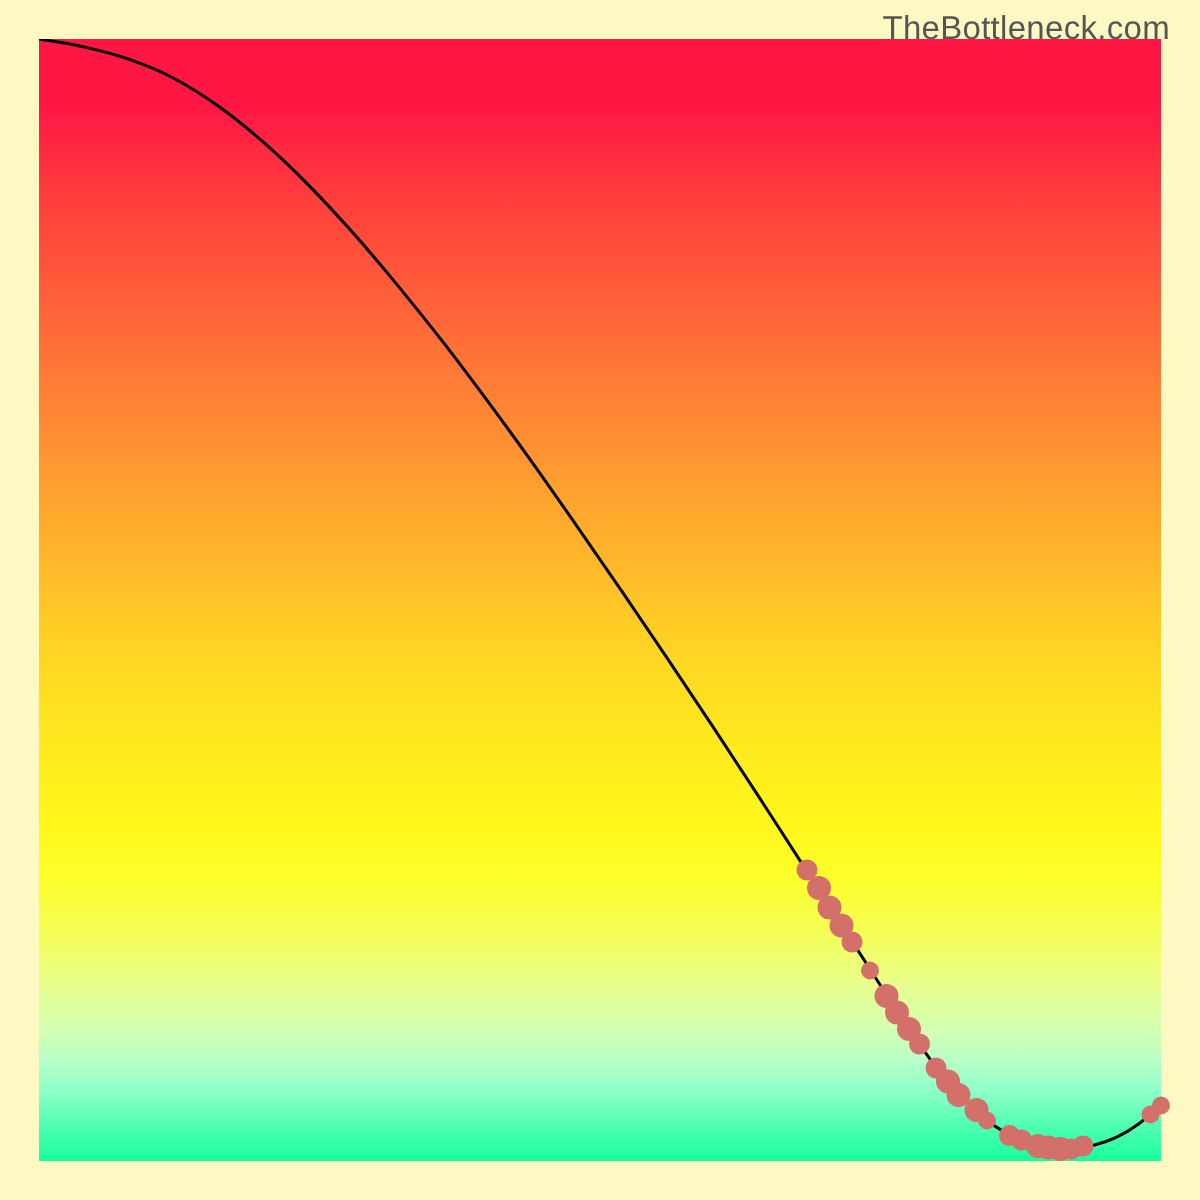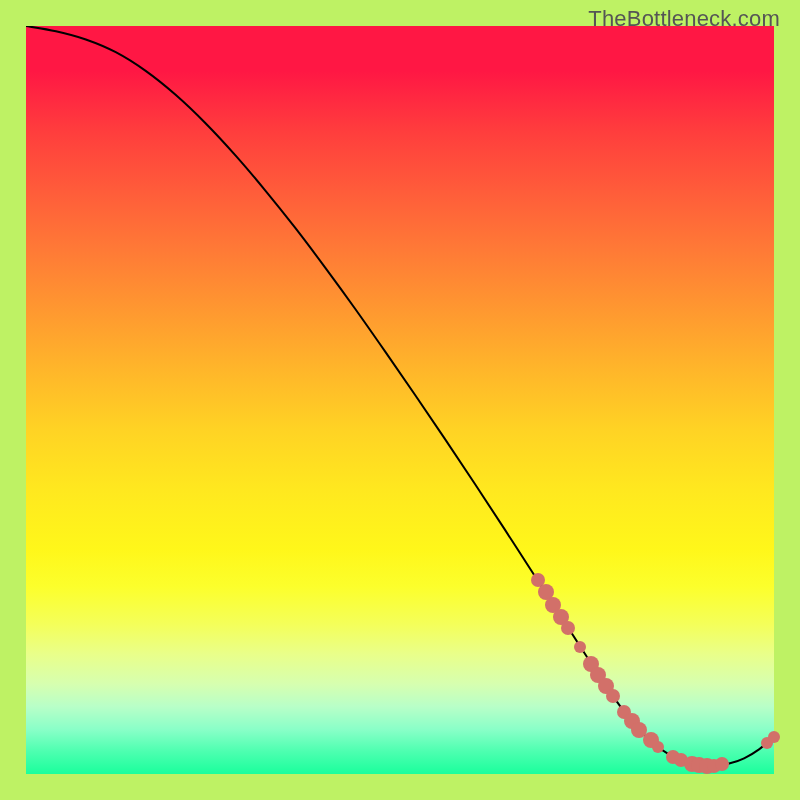--- a/index.html
+++ b/index.html
@@ -8,21 +8,21 @@
     width: 800px;
     height: 800px;
     background: #000;
     overflow: hidden;
     font-family: Arial, Helvetica, sans-serif;
   }
   .stage {
     position: relative;
     width: 800px;
     height: 800px;
-    background: #bef264;
+    background: #fef9c3;
   }
   .plot-area {
     position: absolute;
     left: 26px;
     top: 26px;
     width: 748px;
     height: 748px;
   }
   .gradient {
     position: absolute;

